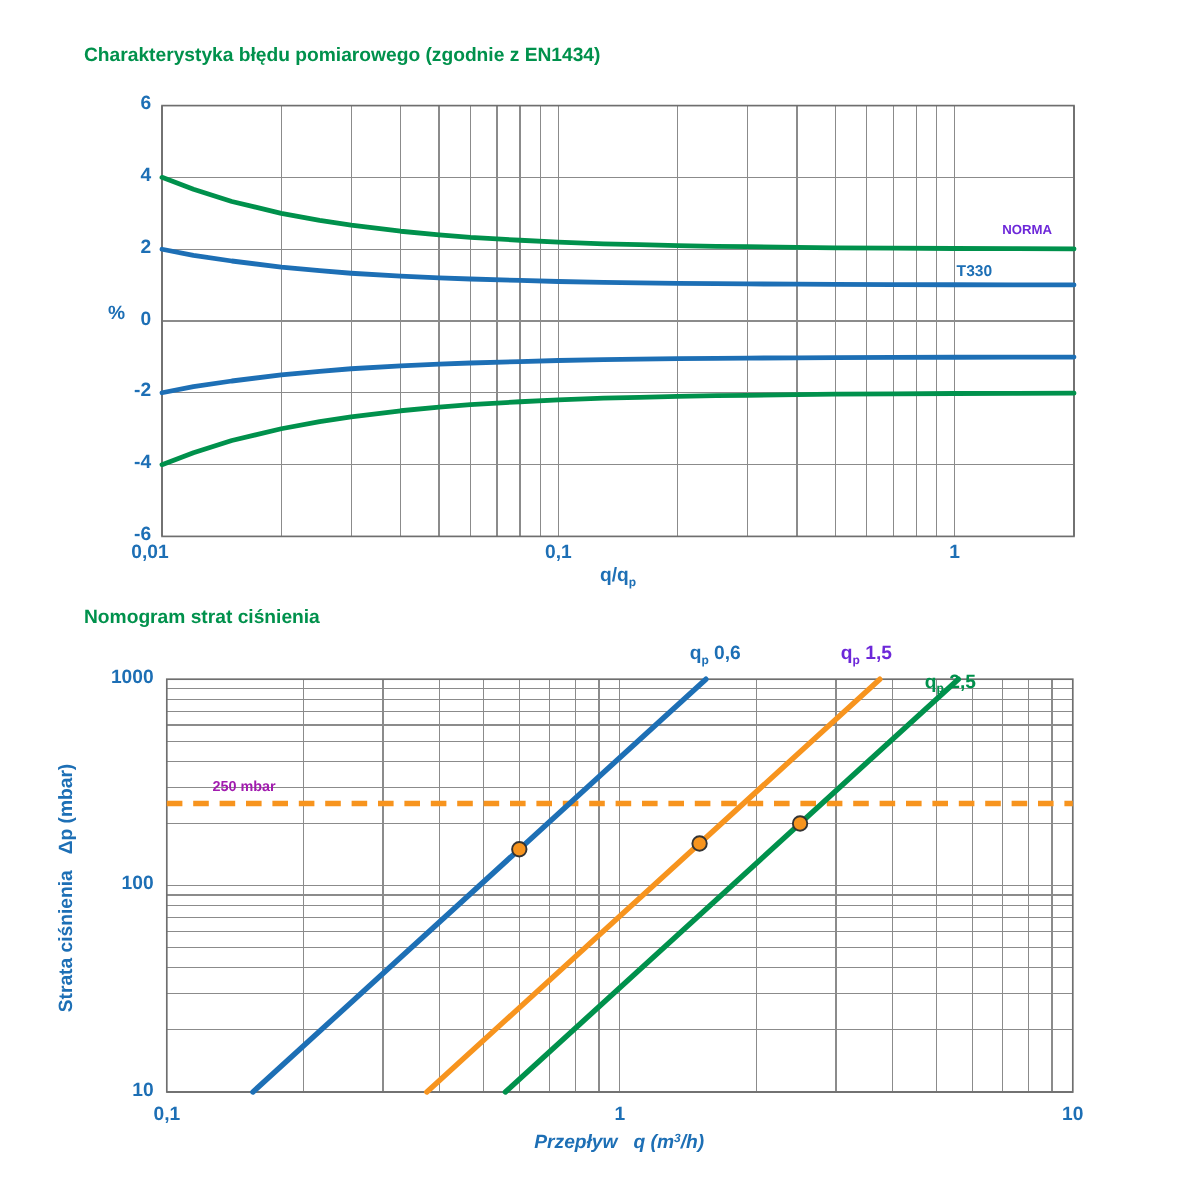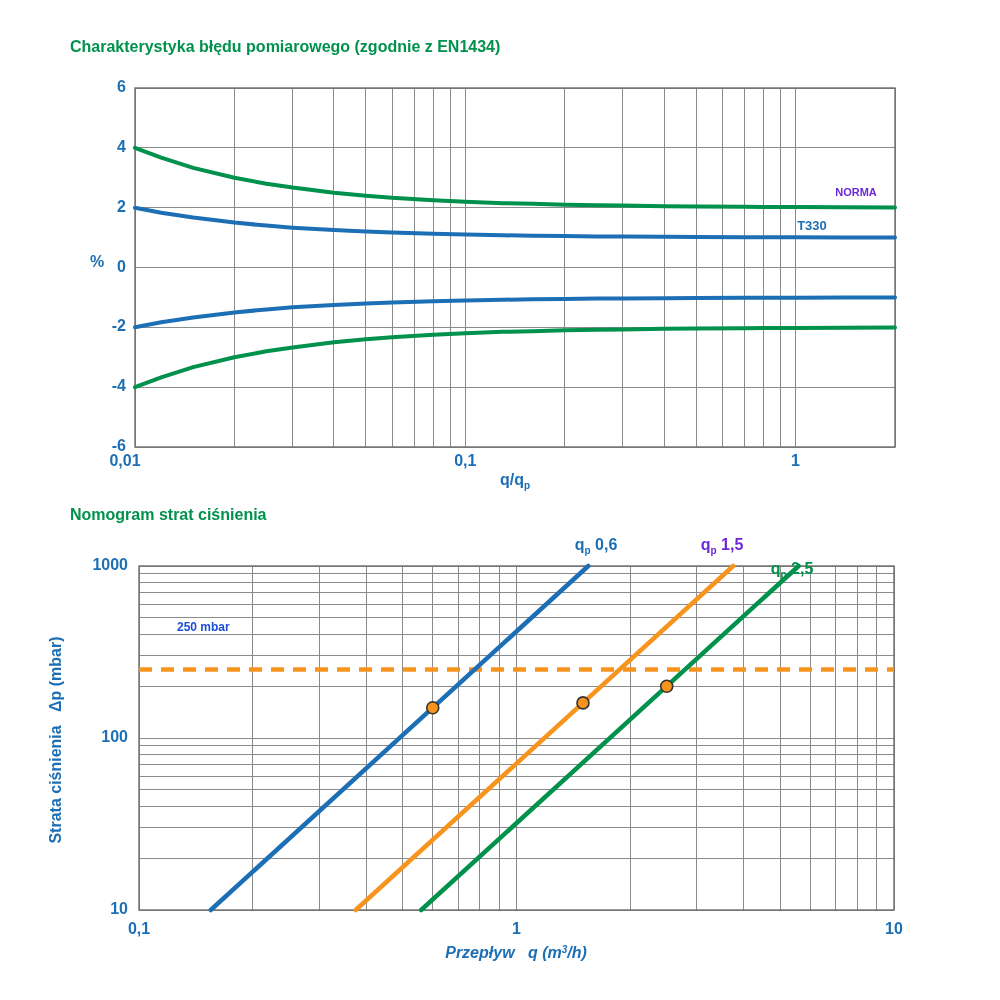--- a/index.html
+++ b/index.html
@@ -114,21 +114,21 @@
       <span class="lbl tick-y" style="top: 317.333px; right: 874px; font-size: 16px;">-2</span>
       <span class="lbl tick-y" style="top: 377.167px; right: 874px; font-size: 16px;">-4</span>
       <span class="lbl tick-y" style="top: 437px; right: 874px; font-size: 16px;">-6</span>
       <span class="lbl " style="left: 90px; top: 253px; font-size: 16px;">%</span>
       <span class="lbl center" style="left: 125px; top: 452px; font-size: 16px;">0,01</span>
       <span class="lbl center" style="left: 465.287px; top: 452px; font-size: 16px;">0,1</span>
       <span class="lbl center" style="left: 795.574px; top: 452px; font-size: 16px;">1</span>
       <span class="lbl center" style="left: 515px; top: 471px; font-size: 16px;">q/q<sub>p</sub></span>
       <span class="lbl center" style="left: 856px; top: 186px; color: #6d28d9; font-size: 11px;">NORMA</span>
       <span class="lbl center" style="left: 812px; top: 218px; color: rgb(29, 111, 181); font-size: 13px;">T330</span>
-      <span class="lbl " style="left: 177px; top: 620px; color: #1d4ed8; font-size: 12px;">250 mbar</span>
+      <span class="lbl " style="left: 177px; top: 648px; color: #a21caf; font-size: 12px;">250 mbar</span>
       <span class="lbl center" style="left: 596px; top: 536px; color: rgb(29, 111, 181); font-size: 16px;">q<sub>p</sub> 0,6</span>
       <span class="lbl center" style="left: 722px; top: 536px; color: #6d28d9; font-size: 16px;">q<sub>p</sub> 1,5</span>
       <span class="lbl center" style="left: 792px; top: 560px; color: rgb(0, 145, 76); font-size: 16px;">q<sub>p</sub> 2,5</span>
       <span class="lbl tick-y" style="top: 556px; right: 872px; font-size: 16px;">1000</span>
       <span class="lbl tick-y" style="top: 728px; right: 872px; font-size: 16px; text-align: right;">100</span>
       <span class="lbl tick-y" style="top: 900px; right: 872px; font-size: 16px;">10</span>
       <span class="lbl center" style="left: 139px; top: 920px; font-size: 16px;">0,1</span>
       <span class="lbl center" style="left: 516.5px; top: 920px; font-size: 16px;">1</span>
       <span class="lbl center" style="left: 894px; top: 920px; font-size: 16px;">10</span>
       <span class="lbl center" style="left: 516px; top: 944px; font-size: 16px; font-style: italic;">Przepływ   q (m<sup>3</sup>/h)</span>

